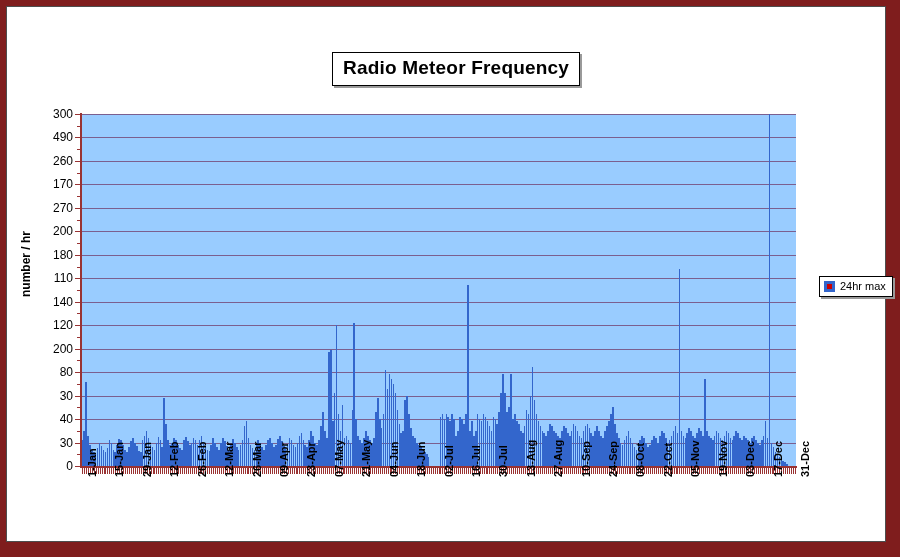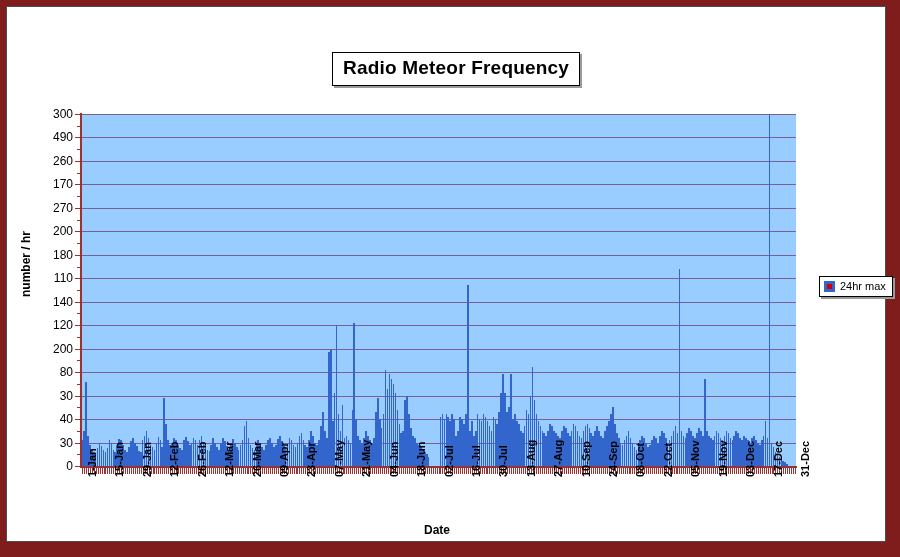--- a/index.html
+++ b/index.html
@@ -1020,21 +1020,20 @@
         <div class="x-label" style="left: 600.048px;">24-Sep</div>
         <div class="x-label" style="left: 627.473px;">08-Oct</div>
         <div class="x-label" style="left: 654.897px;">22-Oct</div>
         <div class="x-label" style="left: 682.322px;">05-Nov</div>
         <div class="x-label" style="left: 709.747px;">19-Nov</div>
         <div class="x-label" style="left: 737.171px;">03-Dec</div>
         <div class="x-label" style="left: 764.596px;">17-Dec</div>
         <div class="x-label" style="left: 792.021px;">31-Dec</div>
       </div>
 
-    <div id="x-axis-title">Date</div>
 
     <div id="legend">
       <span id="legend-swatch"></span>
       <span>24hr max</span>
     </div>
 
   </div>
 </div>
 
 </body></html>

